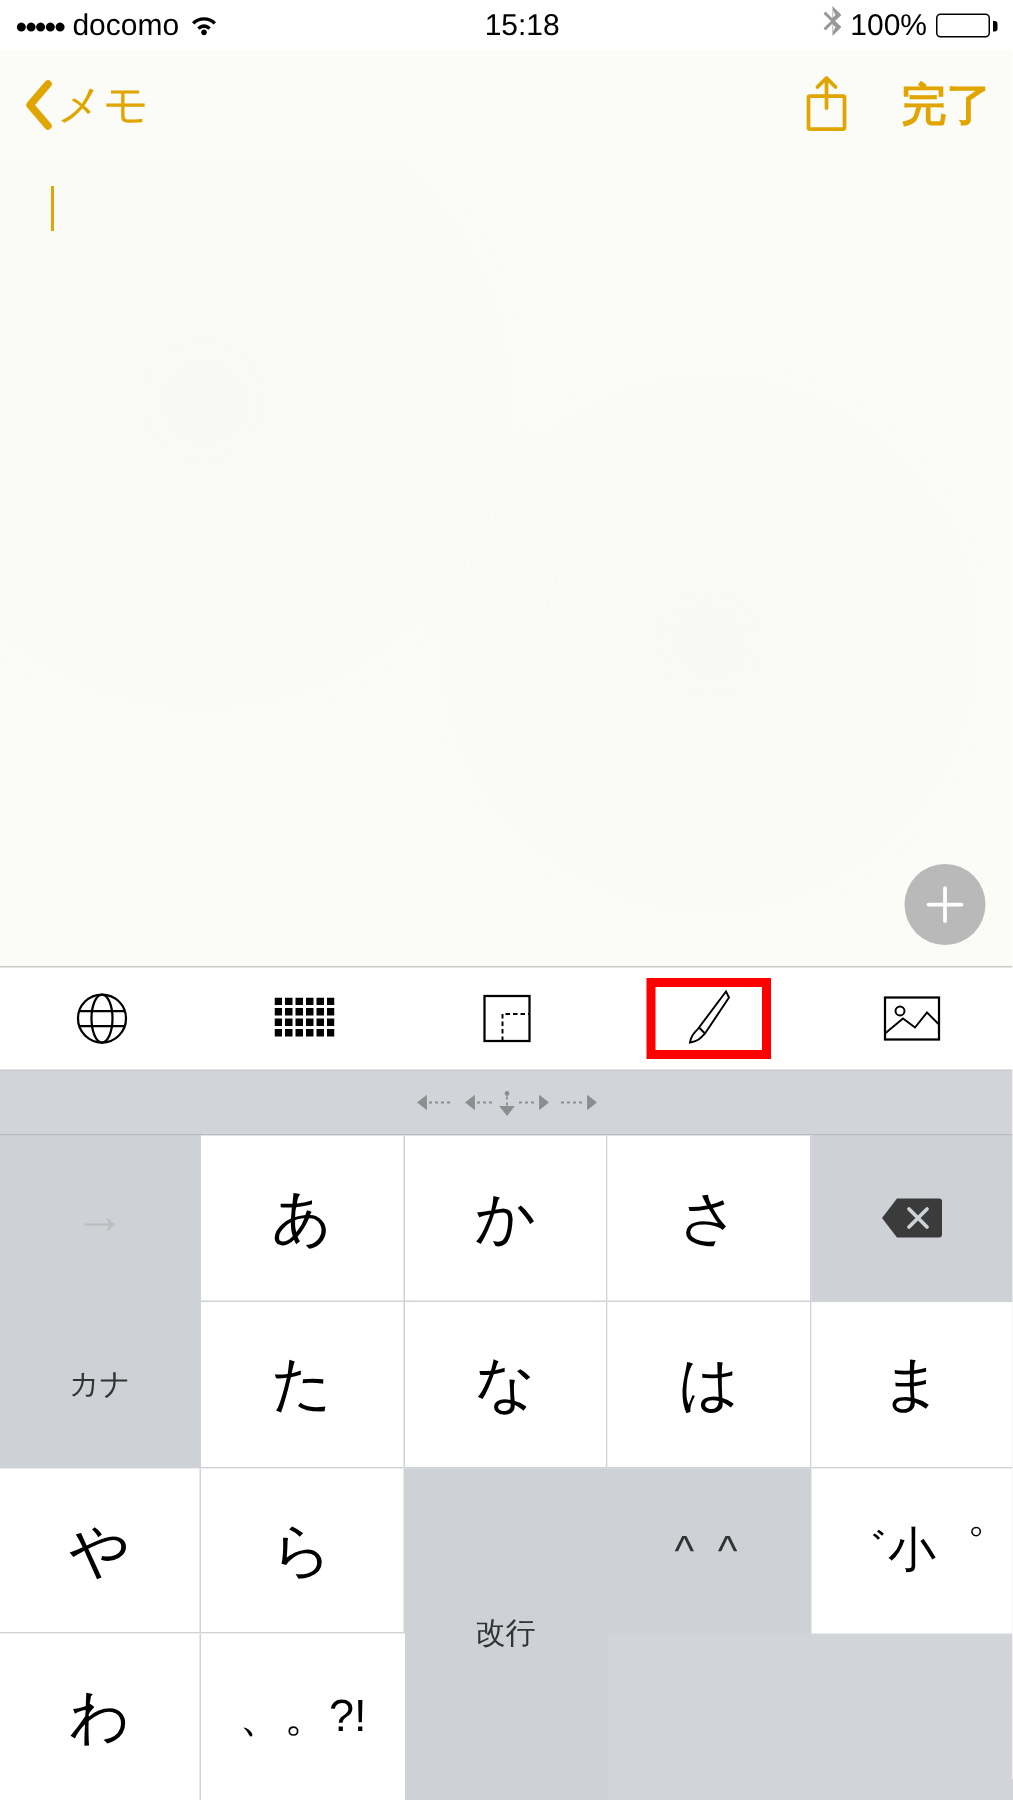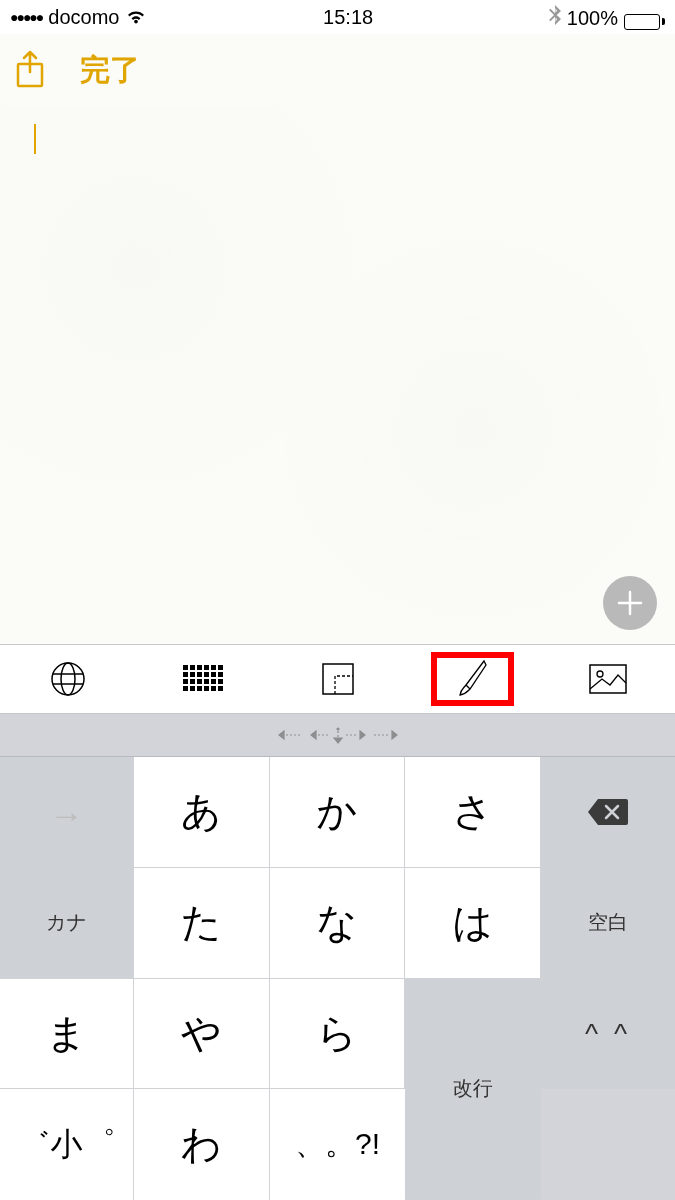--- a/index.html
+++ b/index.html
@@ -16,21 +16,21 @@
       height: 34px;
       display: flex;
       align-items: center;
       justify-content: space-between;
       padding: 0 10px;
       font-size: 20px;
       font-weight: 500;
       color: #000;
     }
     .status-left { display: flex; align-items: center; gap: 6px; }
-    .status-right { display: flex; align-items: flex-end; gap: 6px; }
+    .status-right { display: flex; align-items: center; gap: 6px; }
     .dots { letter-spacing: -2px; font-size: 14px; }
     .wifi-icon svg { display: block; }
     .bt-icon { opacity: 0.4; }
     .battery { display: flex; align-items: center; gap: 2px; }
     .battery-body {
       width: 36px; height: 16px; border: 1.5px solid #000; border-radius: 3px;
       position: relative; padding: 1.5px;
     }
     .battery-fill { background: #000; width: 100%; height: 100%; border-radius: 1px; }
     .battery-tip { width: 3px; height: 7px; background: #000; border-radius: 0 2px 2px 0; }
@@ -170,20 +170,28 @@
     </span>
     <span>100%</span>
     <span class="battery">
       <span class="battery-body"><span class="battery-fill"></span></span>
       <span class="battery-tip"></span>
     </span>
   </div>
 </div>
 
 <div class="nav-bar">
+  <div class="nav-left">
+    <span class="back-chevron">
+      <svg width="22" height="36" viewBox="0 0 22 36">
+          <path d="M18 4 L6 18 L18 32" stroke="#e1a500" stroke-width="5" fill="none" stroke-linecap="round" stroke-linejoin="round"></path>
+        </svg>
+    </span>
+    <span class="back-label">メモ</span>
+  </div>
   <div class="nav-right">
     <span class="share-icon">
       <svg width="32" height="40" viewBox="0 0 32 40">
         <path d="M16 2 L16 22 M16 2 L10 8 M16 2 L22 8" stroke="#e1a500" stroke-width="2.5" fill="none" stroke-linecap="round"></path>
         <rect x="4" y="14" width="24" height="22" stroke="#e1a500" stroke-width="2.5" fill="none" rx="1"></rect>
       </svg>
     </span>
     <span class="done-label">完了</span>
   </div>
 </div>
@@ -286,21 +294,20 @@
       <svg width="44" height="30" viewBox="0 0 44 30">
           <path d="M12 2 H40 a2 2 0 0 1 2 2 V26 a2 2 0 0 1 -2 2 H12 L2 15 Z" fill="#3b3b3b"></path>
           <path d="M20 9 L32 21 M32 9 L20 21" stroke="#ced1d6" stroke-width="2.5" stroke-linecap="round"></path>
         </svg>
     </div>
 
     <div class="k k-side">カナ</div>
     <div class="k">た</div>
     <div class="k">な</div>
     <div class="k">は</div>
-    <div class="k k-side">空白</div>
 
     <div class="k">ま</div>
     <div class="k">や</div>
     <div class="k">ら</div>
     <div class="k k-side k-enter">改行</div>
 
     <div class="k k-side k-bottom" style="font-size:28px;letter-spacing:4px">^ ^</div>
     <div class="k k-bottom" style="font-size:32px">゛小゜</div>
     <div class="k k-bottom">わ</div>
     <div class="k k-bottom" style="font-size:30px">、。?!</div>

